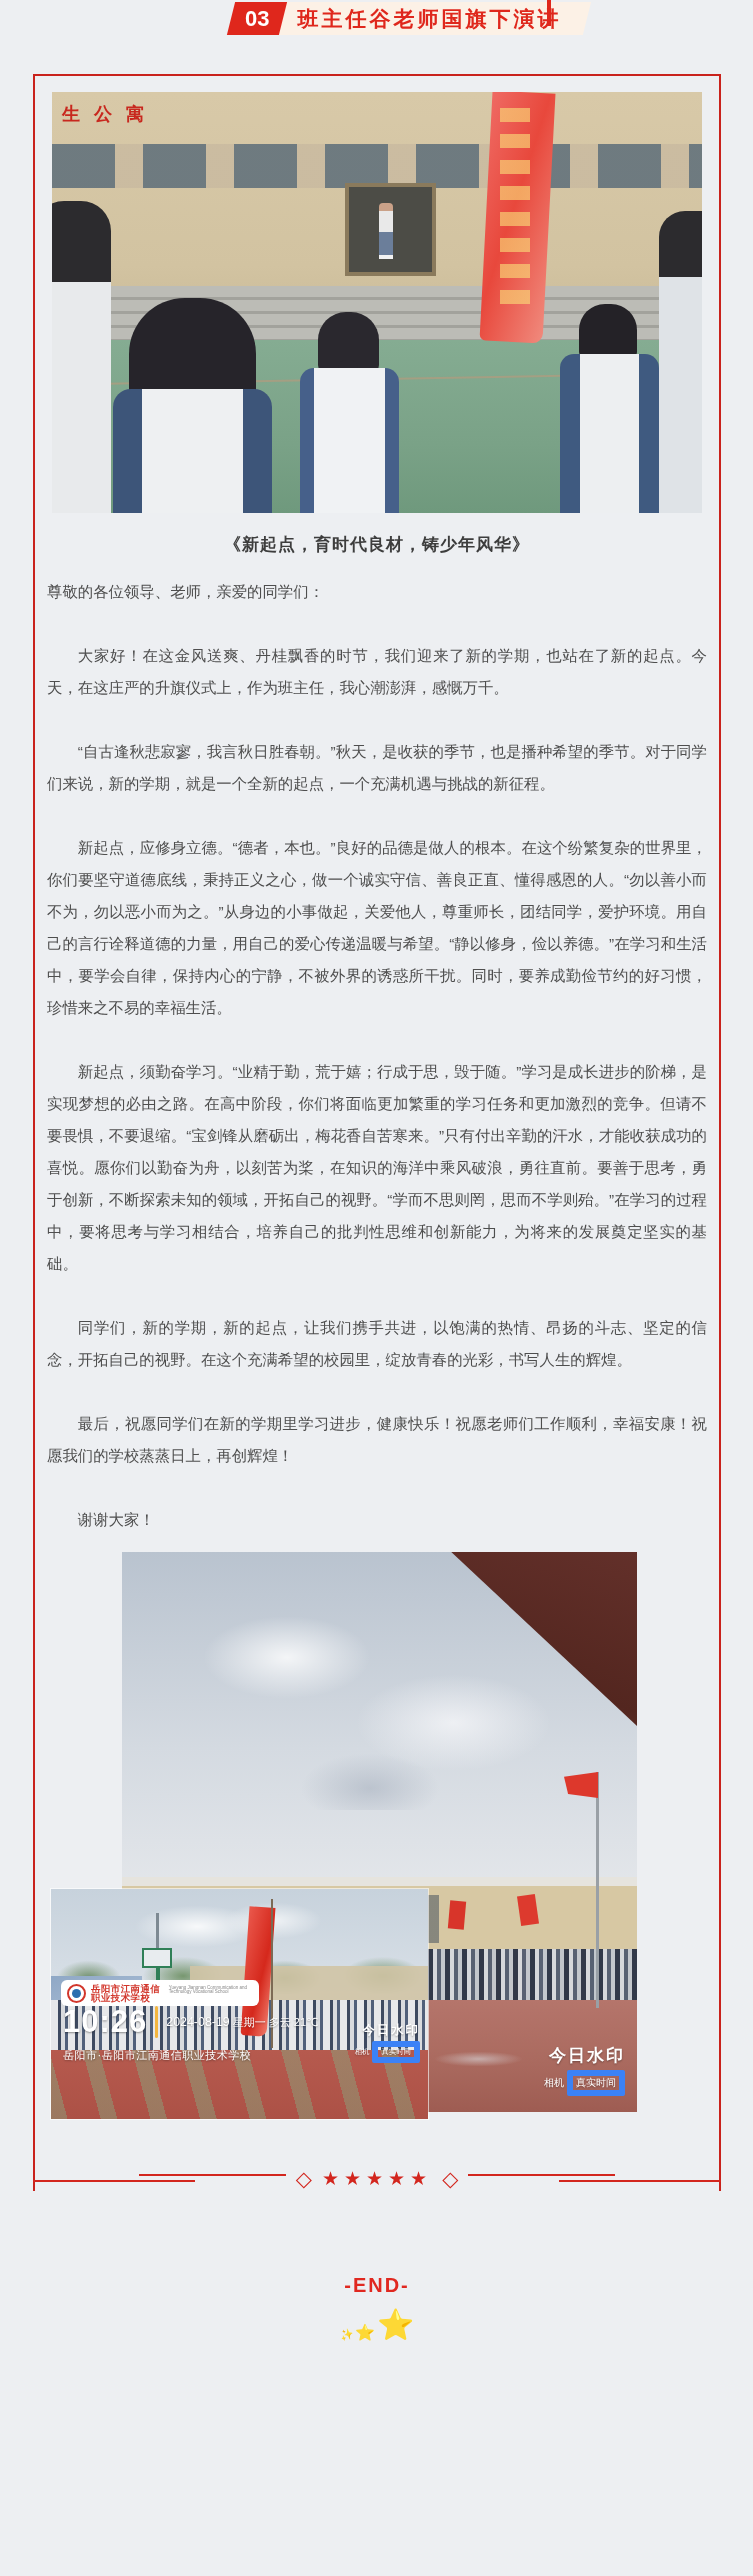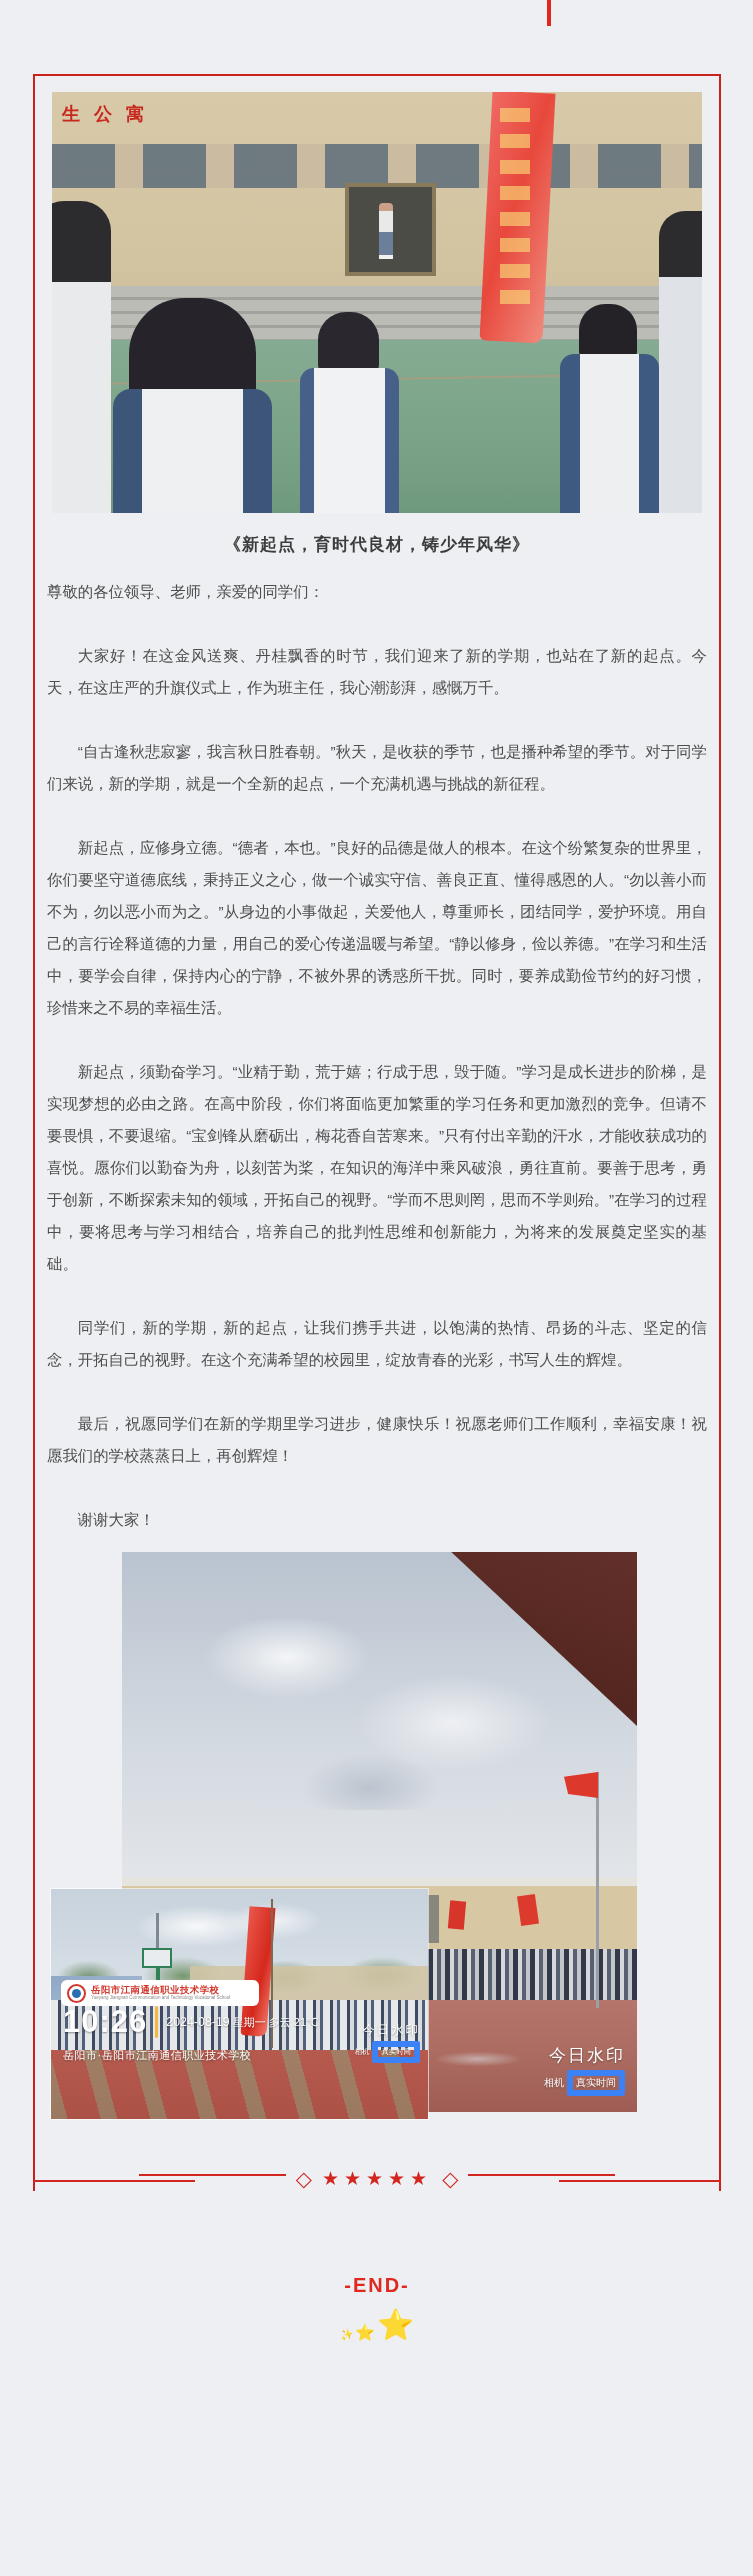--- a/index.html
+++ b/index.html
@@ -32,32 +32,32 @@
   .speech p{margin:32px 0 0;text-indent:2em;}
   .speech p.noindent{text-indent:0;margin-top:14px;}
 
   
   .collage{position:relative;height:573px;margin-top:16px;}
   .photo2{position:absolute;left:87px;top:0;width:515px;height:560px;}
   .photo3{position:absolute;left:16px;top:337px;width:377px;height:230px;box-shadow:0 0 0 1px rgba(255,255,255,.6);}
 
   
   .wm{position:absolute;right:12px;bottom:16px;text-align:right;color:#fff;text-shadow:0 1px 2px rgba(0,0,0,.35);}
-  .wm .l1{font-size:17px;font-weight:normal;letter-spacing:2px;}
+  .wm .l1{font-size:17px;font-weight:bold;letter-spacing:2px;}
   .wm .l2{font-size:10px;margin-top:3px;display:flex;justify-content:flex-end;align-items:center;gap:3px;}
   .wm .boxed{border:6px solid #3b82f6;padding:0 3px;border-radius:2px;}
   .wm-sm{right:8px;bottom:56px;}
   .wm-sm .l1{font-size:12.4px;}
   .wm-sm .l2{font-size:7.4px;margin-top:2px;}
 
   
   .school-banner{position:absolute;left:10px;top:91px;width:198px;height:26px;background:#fff;border-radius:6px;display:flex;align-items:center;padding:0 6px;gap:5px;box-sizing:border-box;}
   .school-logo{width:15px;height:15px;border-radius:50%;border:2px solid #d2362b;background:#fff;position:relative;flex:0 0 auto;}
   .school-logo::after{content:"";position:absolute;inset:3px;border-radius:50%;background:#2a6fb0;}
-  .school-banner .txt{display:flex;flex-direction:column;line-height:1;}
+  .school-banner .txt{display:flex;flex-direction:row;line-height:1;}
   .school-banner .zh{color:#d2362b;font-weight:bold;font-size:9.4px;letter-spacing:0.5px;}
   .school-banner .en{color:#8a8a8a;font-size:4.5px;margin-top:2px;}
   .time-row{position:absolute;left:12px;top:115px;display:flex;align-items:center;color:#fff;text-shadow:0 1px 2px rgba(0,0,0,.4);}
   .time-big{font-size:31px;font-weight:bold;letter-spacing:1px;}
   .time-bar{width:3px;height:32px;background:#f4b63f;margin:0 8px;border-radius:2px;}
   .time-col{display:flex;gap:3px;}
   .time-col .date{font-size:12.4px;}
   .time-col .weather{font-size:11px;}
   .loc-line{position:absolute;left:12px;top:159px;color:#fff;font-size:11px;text-shadow:0 1px 2px rgba(0,0,0,.4);letter-spacing:0.5px;}
 
@@ -83,20 +83,28 @@
 
   
   .abs{position:absolute;}
 </style>
 </head>
 <body>
 
 <div class="page">
 
   <div class="header">
+    <div class="header-row">
+      <div class="badge">
+        <span>03</span>
+      </div>
+      <div class="strip">
+        <span>班主任谷老师国旗下演讲</span>
+      </div>
+    </div>
     <div class="header-tick"></div>
   </div>
 
   <div class="card">
 
     <div class="photo photo1">
       <div class="abs" style="left:0;top:0;right:0;height:248px;background:linear-gradient(180deg,#d8c9a8 0%,#d2c3a1 70%,#c8b996 100%);"></div>
       <div class="abs" style="left:0;top:52px;right:0;height:44px;background:repeating-linear-gradient(90deg,#5c6d79 0 63px,#c9baa0 63px 91px);opacity:.85;"></div>
       <div class="abs" style="left:293px;top:91px;width:83px;height:85px;background:#4c4c46;border:4px solid #8a7a5c;"></div>
       <div class="abs" style="left:327px;top:111px;width:14px;height:56px;background:linear-gradient(180deg,#caa188 0 14%,#e9e9e9 14% 52%,#6b7e9a 52% 92%,#f2f2f2 92%);border-radius:4px 4px 0 0;"></div>

